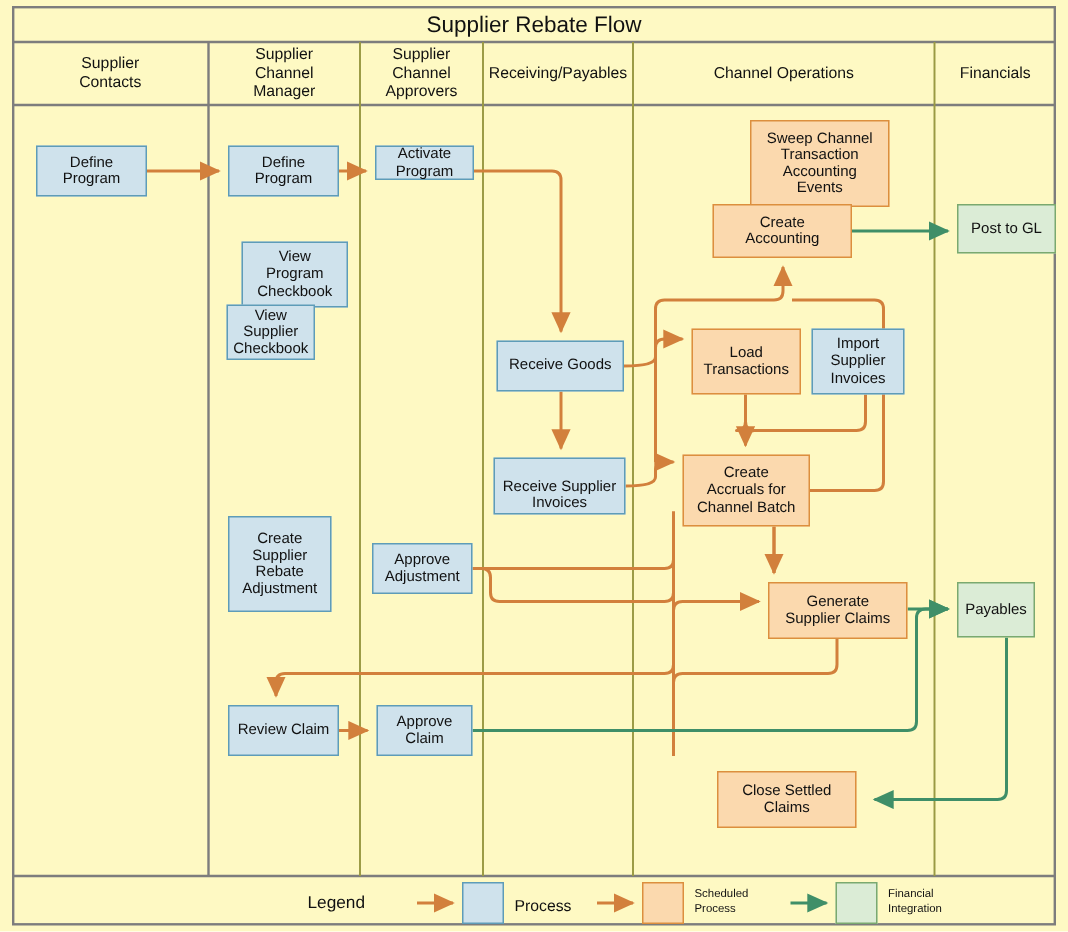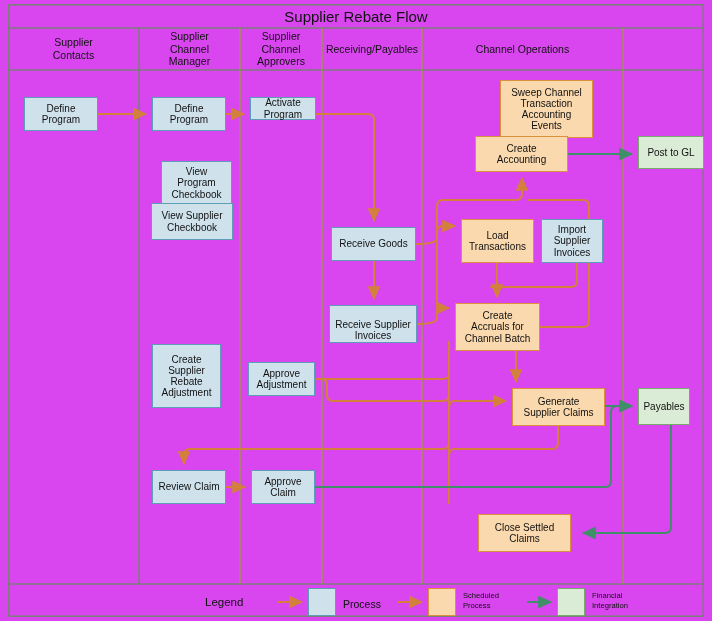--- a/index.html
+++ b/index.html
@@ -1,17 +1,17 @@
 <!DOCTYPE html>
 <html><head>
 <meta charset="utf-8">
 <style>
   html,body{margin:0;padding:0;background:#ffffff;}
   body{font-family:"Liberation Sans", sans-serif;}
-  #stage{position:relative;width:712px;height:621px;overflow:hidden;background:#d946ef;}
+  #stage{position:relative;width:712px;height:621px;overflow:hidden;background:#fef9c3;}
   #svg-layer{position:absolute;left:0;top:0;width:712px;height:621px;}
   .node{position:absolute;box-sizing:border-box;display:flex;align-items:center;justify-content:center;text-align:center;line-height:1.12;font-size:10px;color:#111;padding:1px 2px;}
   .n-blue{background:#cfe2ec;border:1px solid #5e9cb8;}
   .n-orange{background:#fbd9ae;border:1px solid #dc8f3e;}
   .n-green{background:#dbecd6;border:1px solid #7aa96f;}
   .lane-label{position:absolute;display:flex;align-items:center;justify-content:center;text-align:center;font-size:10.5px;color:#111;line-height:1.2;}
   #title{position:absolute;left:8px;top:4px;width:696px;height:24px;display:flex;align-items:center;justify-content:center;font-size:15px;color:#111;}
   .legend-label{position:absolute;font-size:10.5px;color:#111;line-height:1.18;}
   #legend-title{position:absolute;font-size:11.5px;color:#111;}
   .lg-swatch{position:absolute;width:28px;height:28px;box-sizing:border-box;}
@@ -97,35 +97,36 @@
       <path d="M398,602 L422,602" stroke="#d2803c" marker-end="url(#ao)"></path>
       <path d="M527,602 L551,602" stroke="#3f8f68" marker-end="url(#ag)"></path>
     </g>
   </svg>
 
   <div class="lane-label" style="left:8px;top:28px;width:131px;height:42px;">Supplier<br>Contacts</div>
   <div class="lane-label" style="left:139px;top:28px;width:101px;height:42px;">Supplier<br>Channel<br>Manager</div>
   <div class="lane-label" style="left:240px;top:28px;width:82px;height:42px;">Supplier<br>Channel<br>Approvers</div>
   <div class="lane-label" style="left:322px;top:28px;width:100px;height:42px;">Receiving/Payables</div>
   <div class="lane-label" style="left:422px;top:28px;width:201px;height:42px;">Channel Operations</div>
+  <div class="lane-label" style="left:623px;top:28px;width:81px;height:42px;">Financials</div>
 
   <div id="nodes">
       <div class="node n-blue" style="left: 24px; top: 97px; width: 74px; height: 34px;">
         <span>Define<br>Program</span>
       </div>
       <div class="node n-blue" style="left: 152px; top: 97px; width: 74px; height: 34px;">
         <span>Define<br>Program</span>
       </div>
       <div class="node n-blue" style="left: 250px; top: 97px; width: 66px; height: 23px;">
         <span>Activate<br>Program</span>
       </div>
       <div class="node n-blue" style="left: 161px; top: 161px; width: 71px; height: 44px;">
         <span>View<br>Program<br>Checkbook</span>
       </div>
-      <div class="node n-blue" style="left: 151px; top: 203px; width: 82px; height: 37px;">
+      <div class="node n-blue" style="left: 151px; top: 203px; width: 59px; height: 37px;">
         <span>View Supplier<br>Checkbook</span>
       </div>
       <div class="node n-blue" style="left: 152px; top: 344px; width: 69px; height: 64px;">
         <span>Create<br>Supplier<br>Rebate<br>Adjustment</span>
       </div>
       <div class="node n-blue" style="left: 248px; top: 362px; width: 67px; height: 34px;">
         <span>Approve<br>Adjustment</span>
       </div>
       <div class="node n-blue" style="left: 152px; top: 470px; width: 74px; height: 34px;">
         <span>Review Claim</span>

